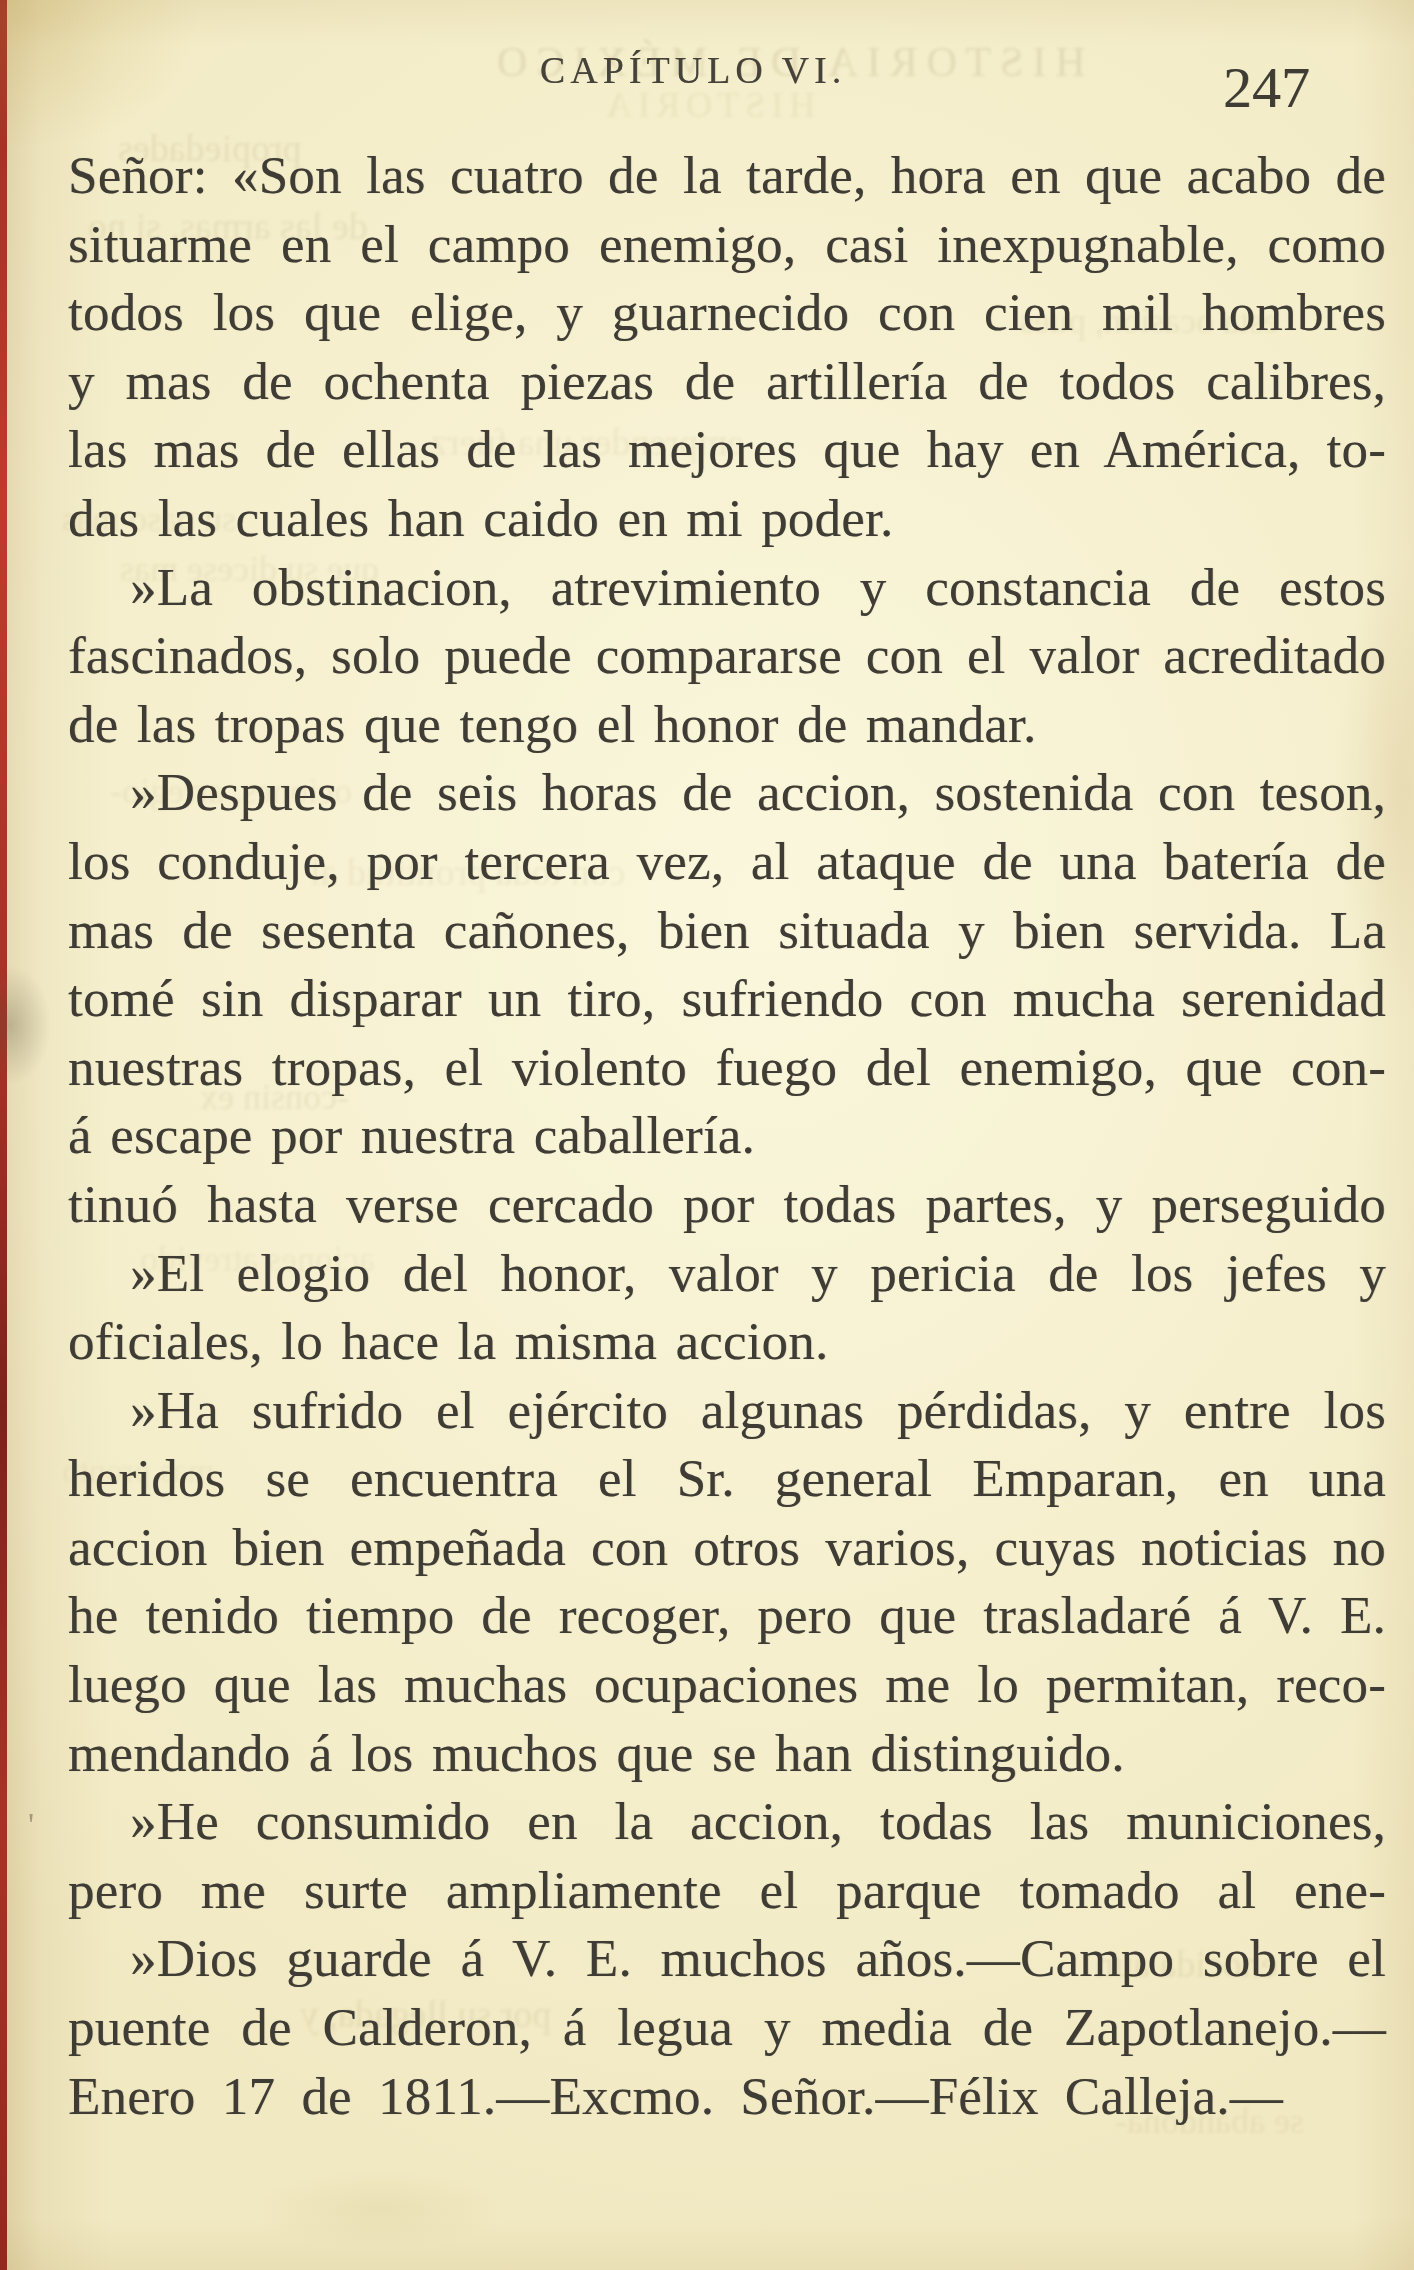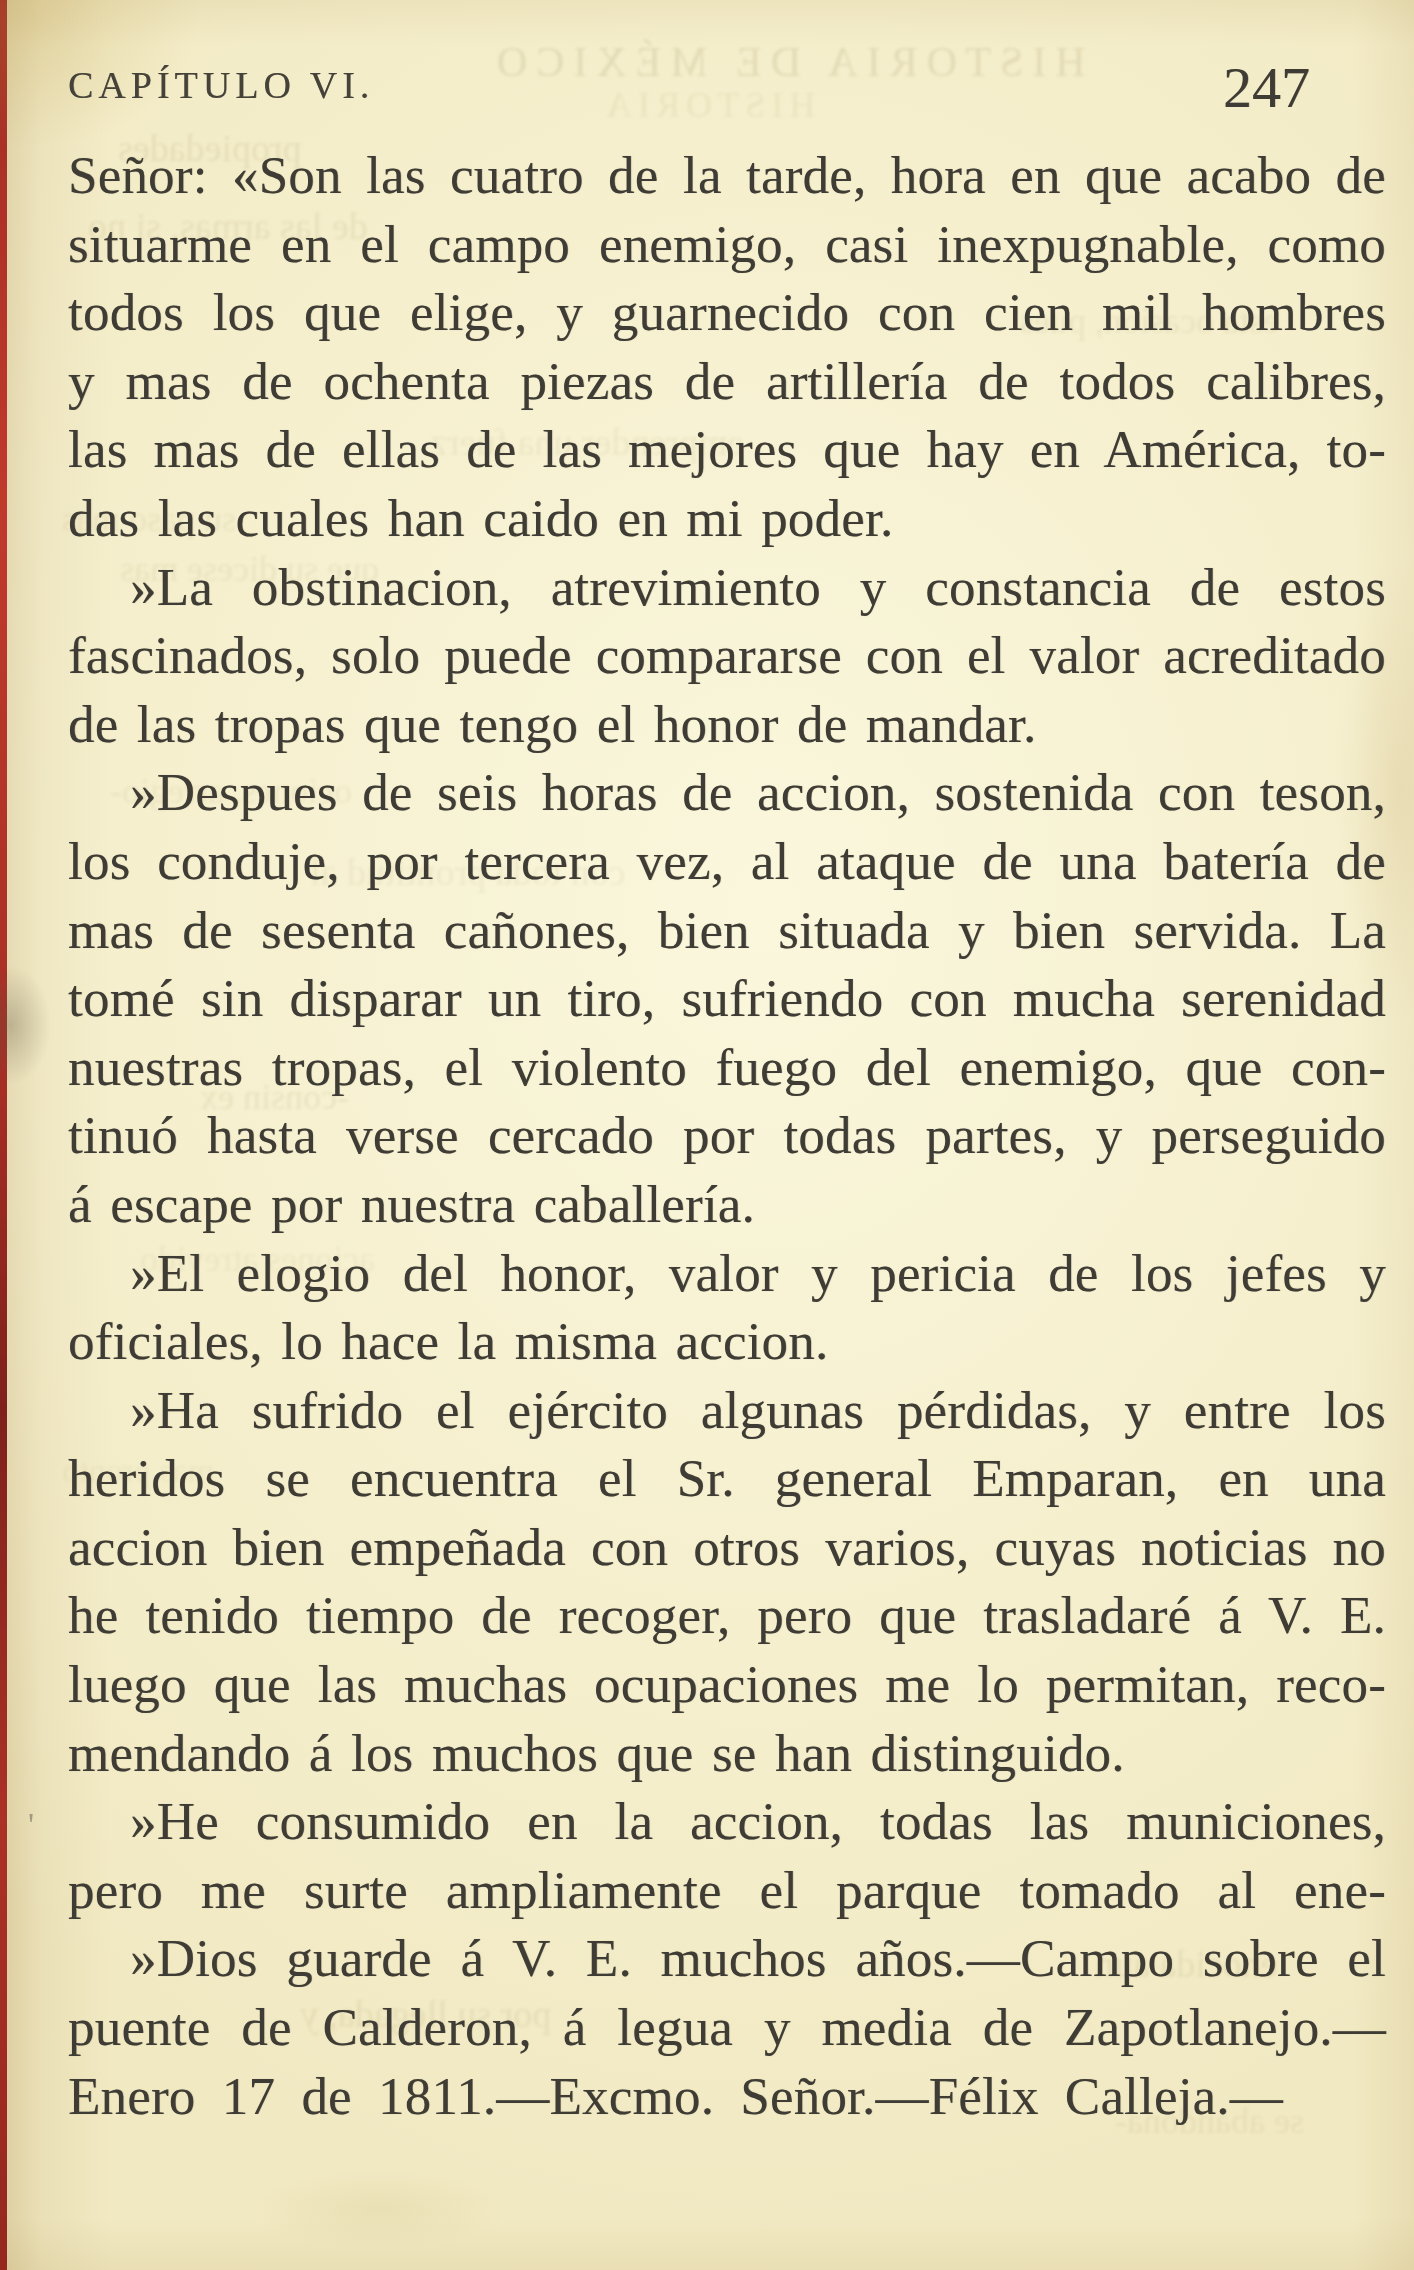--- a/index.html
+++ b/index.html
@@ -22,22 +22,23 @@
 
   .scan-edge-strip {
     position: absolute;
     left: 0; top: 0;
     width: 7px; height: 100%;
     background: linear-gradient(to bottom, #a12c24 0%, #c03a2c 22%, #a62e25 48%, #7e211c 62%, #ab3126 80%, #95271f 100%);
   }
 
   .chapter-row {
     position: absolute;
-    left: 68px; top: 63px;
+    left: 68px; top: 48px;
     width: 1250px;
+    text-align: center;
   }
   .chapter-title {
     font-size: 38px;
     letter-spacing: 5px;
     color: #45423a;
     text-shadow: 0.4px 0.4px 0.5px rgba(62,58,48,0.45);
   }
 
   .page-number {
     position: absolute;
@@ -155,22 +156,22 @@
         <div class="line first">»La obstinacion, atrevimiento y constancia de estos</div>
         <div class="line">fascinados, solo puede compararse con el valor acreditado</div>
         <div class="line last">de las tropas que tengo el honor de mandar.</div>
       </div>
       <div class="para indent">
         <div class="line first">»Despues de seis horas de accion, sostenida con teson,</div>
         <div class="line">los conduje, por tercera vez, al ataque de una batería de</div>
         <div class="line">mas de sesenta cañones, bien situada y bien servida. La</div>
         <div class="line">tomé sin disparar un tiro, sufriendo con mucha serenidad</div>
         <div class="line">nuestras tropas, el violento fuego del enemigo, que con-</div>
+        <div class="line last">á escape por nuestra caballería.</div>
         <div class="line">tinuó hasta verse cercado por todas partes, y perseguido</div>
-        <div class="line last">á escape por nuestra caballería.</div>
       </div>
       <div class="para indent">
         <div class="line first">»El elogio del honor, valor y pericia de los jefes y</div>
         <div class="line last">oficiales, lo hace la misma accion.</div>
       </div>
       <div class="para indent">
         <div class="line first">»Ha sufrido el ejército algunas pérdidas, y entre los</div>
         <div class="line">heridos se encuentra el Sr. general Emparan, en una</div>
         <div class="line">accion bien empeñada con otros varios, cuyas noticias no</div>
         <div class="line">he tenido tiempo de recoger, pero que trasladaré á V. E.</div>

